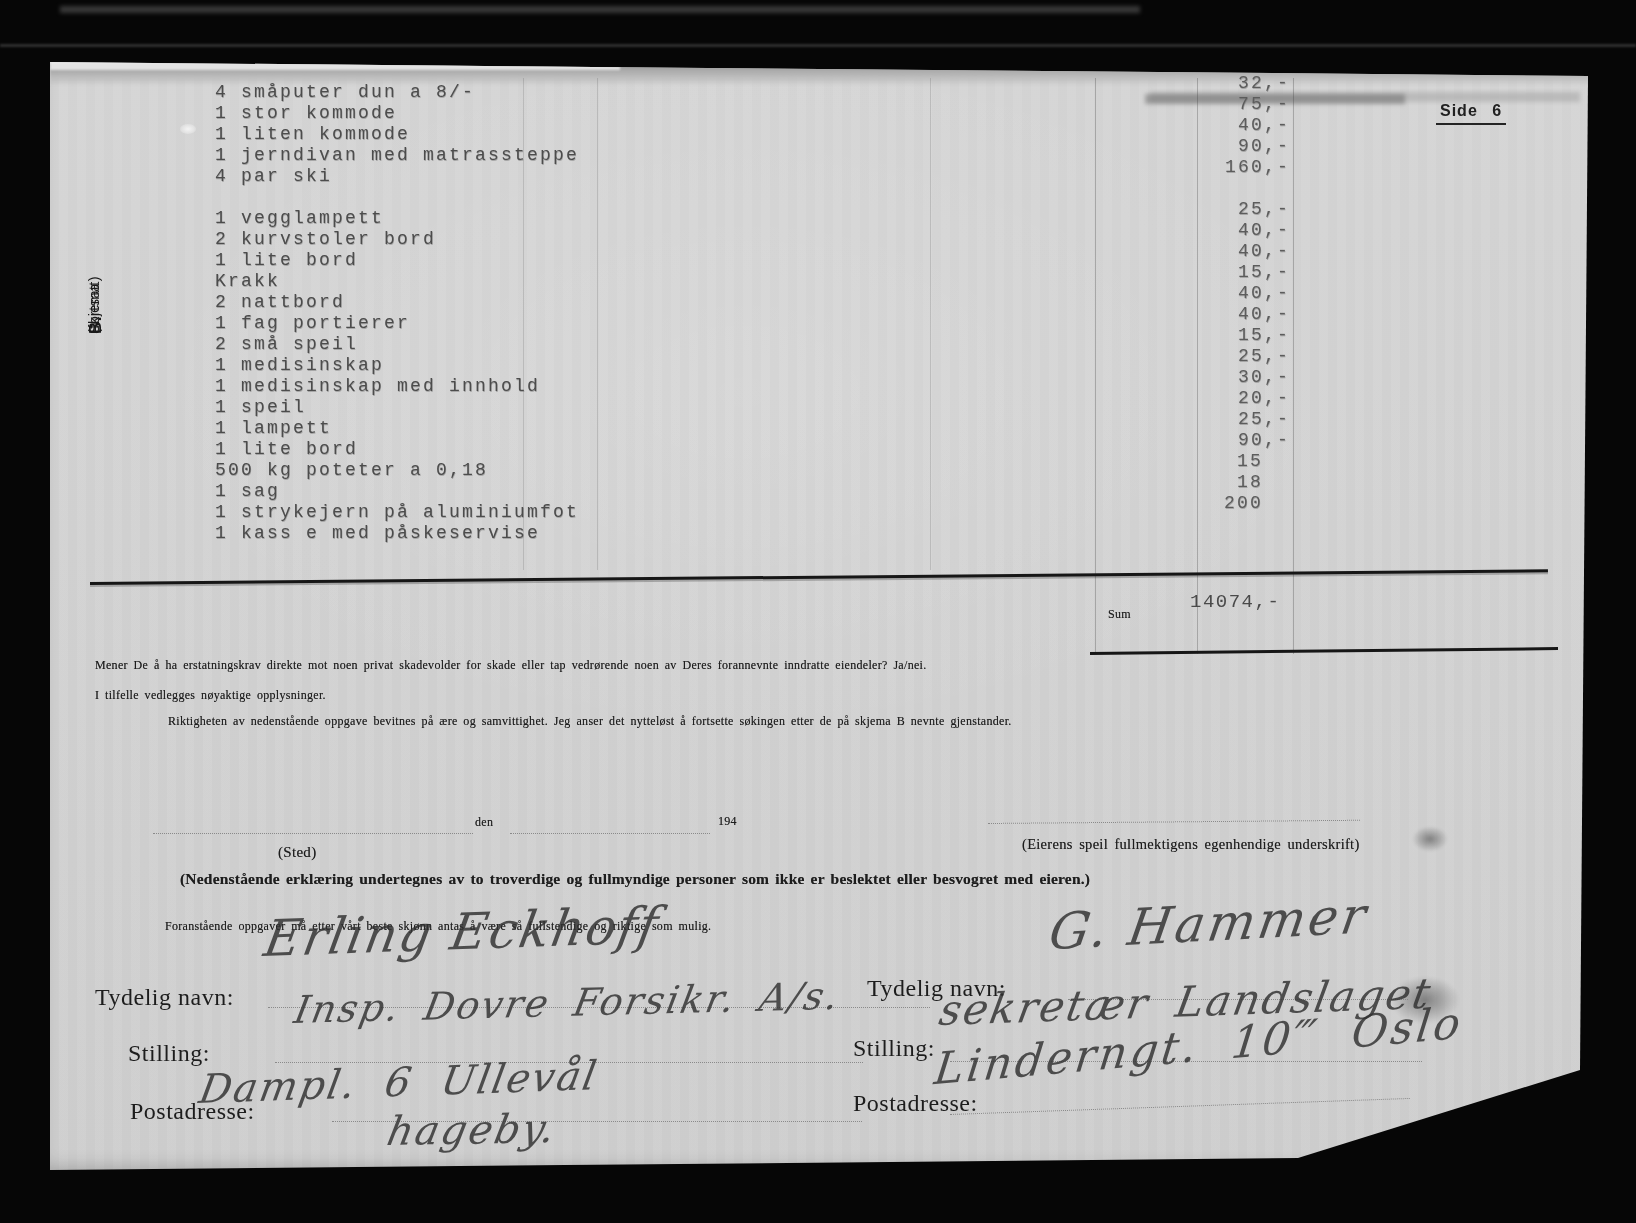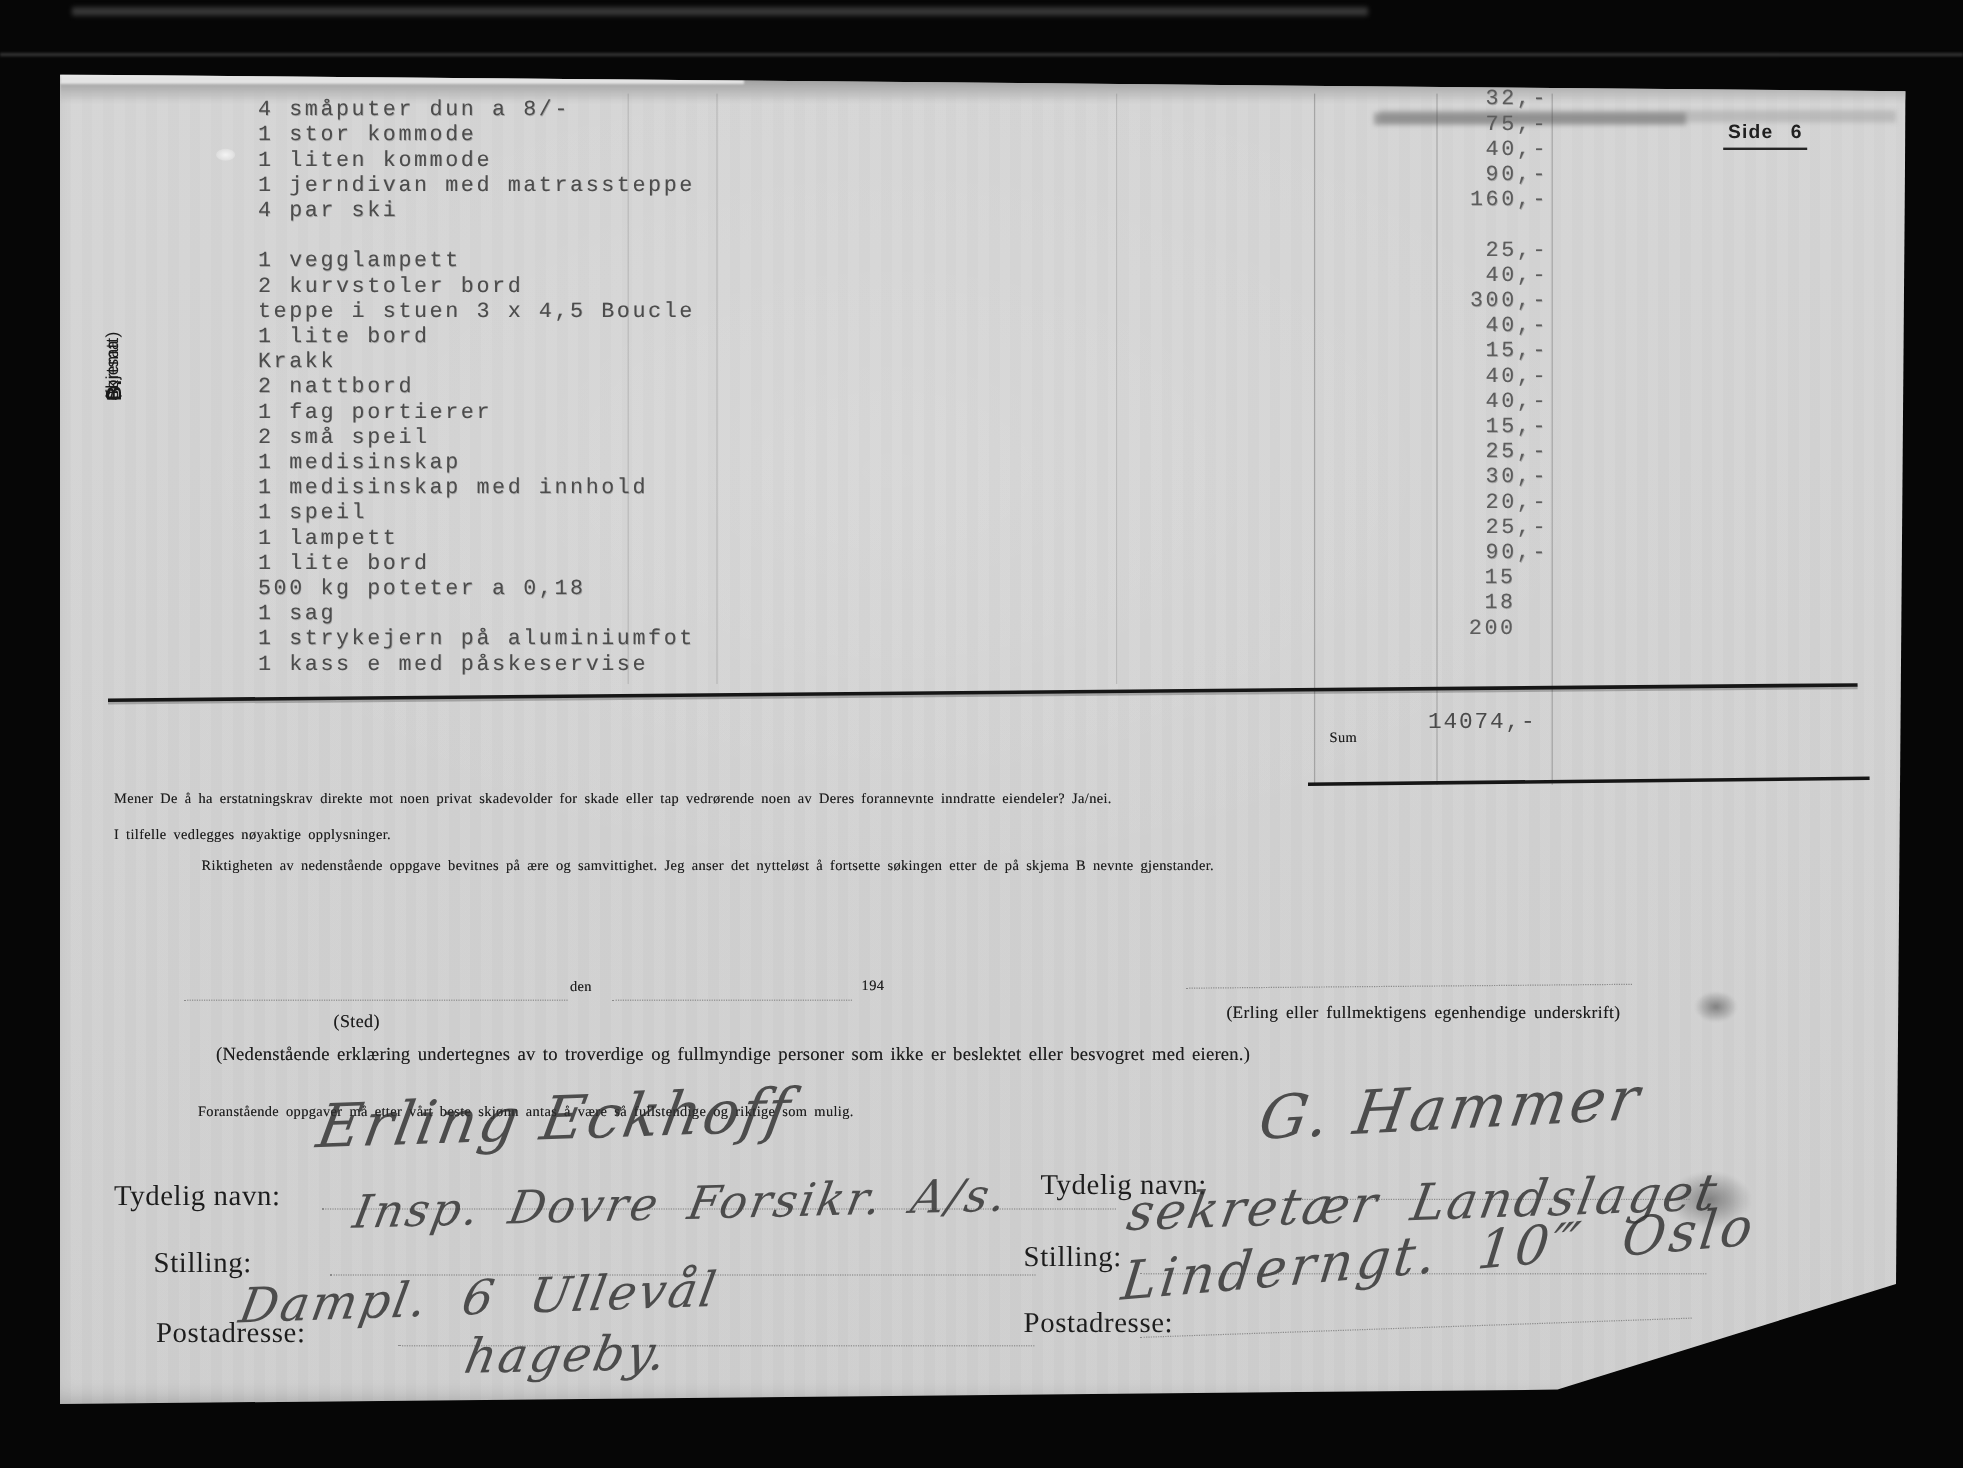--- a/index.html
+++ b/index.html
@@ -66,21 +66,21 @@
   .hline{height:3px;background:#161616;transform-origin:0 0;}
   .table-bottom{left:40px;top:524px;width:1458px;transform:rotate(-0.5deg);box-shadow:0 2px 0 rgba(20,20,20,.25);}
   .sum-bottom{left:1040px;top:594px;width:468px;height:2.5px;transform:rotate(-0.6deg);}
   .sum-label{left:1058px;top:549px;font-size:18px;color:#242424;letter-spacing:1.5px;}
   .sum-value{left:1140px;top:533px;font-family:"Liberation Mono", monospace;font-size:19px;color:#4a4a4a;letter-spacing:1.5px;}
   
   .print{color:#1d1d1d;font-size:12px;letter-spacing:.3px;word-spacing:2.5px;text-shadow:0 0 .5px rgba(40,40,40,.6);white-space:nowrap;}
   .para1{left:45px;top:592px;width:1380px;white-space:normal;line-height:30px;}
   .para1 .indent{display:inline-block;width:68px;}
   .para2{left:118px;top:656px;}
-  .small-print{font-size:15px;letter-spacing:.2px;word-spacing:2px;}
+  .small-print{font-size:15px;letter-spacing:.2px;word-spacing:2px;font-weight:bold;}
   .dotted{border-bottom:1.5px dotted #8a8a8a;height:1px;transform-origin:0 0;}
   .dot-a{left:103px;top:774px;width:320px;}
   .dot-b{left:460px;top:774px;width:200px;}
   .dot-right{left:938px;top:764px;width:372px;transform:rotate(-0.5deg);}
   .den-label{left:425px;top:757px;}
   .year-label{left:668px;top:756px;}
   .sted-label{left:228px;top:786px;font-size:15px;}
   .owner-sig-note{left:972px;top:778px;font-size:14.5px;}
   .witness-note{left:130px;top:812px;font-size:15.5px;}
   .witness-statement{left:115px;top:861px;}
@@ -167,24 +167,20 @@
       </div>
       <div class="row">
         <span class="item-cell">1 vegglampett</span>
         <span class="price-cell">25,-</span>
       </div>
       <div class="row">
         <span class="item-cell">2 kurvstoler bord</span>
         <span class="price-cell">40,-</span>
       </div>
       <div class="row">
-        <span class="item-cell">teppe i stuen 3 x 4,5 Boucle</span>
-        <span class="price-cell">300,-</span>
-      </div>
-      <div class="row">
         <span class="item-cell">1 lite bord</span>
         <span class="price-cell">40,-</span>
       </div>
       <div class="row">
         <span class="item-cell">Krakk</span>
         <span class="price-cell">15,-</span>
       </div>
       <div class="row">
         <span class="item-cell">2 nattbord</span>
         <span class="price-cell">40,-</span>
@@ -247,21 +243,21 @@
     <span>I tilfelle vedlegges nøyaktige opplysninger.</span>
   </div>
   <div class="print para2">Riktigheten av nedenstående oppgave bevitnes på ære og samvittighet. Jeg anser det nytteløst å fortsette søkingen etter de på skjema B nevnte gjenstander.</div>
 
   <div class="dotted dot-a"></div>
   <div class="print den-label">den</div>
   <div class="dotted dot-b"></div>
   <div class="print year-label">194</div>
   <div class="dotted dot-right"></div>
   <div class="print sted-label">(Sted)</div>
-  <div class="print owner-sig-note">(Erling eller fullmektigens egenhendige underskrift)</div>
+  <div class="print owner-sig-note">(Eierens speil fullmektigens egenhendige underskrift)</div>
 
   <div class="print witness-note small-print">(Nedenstående erklæring undertegnes av to troverdige og fullmyndige personer som ikke er beslektet eller besvogret med eieren.)</div>
   <div class="print witness-statement">Foranstående oppgaver må etter vårt beste skjønn antas å være så fullstendige og riktige som mulig.</div>
 
   <div class="field-label lbl-name-l">Tydelig navn:</div>
   <div class="dotted dot-name-l"></div>
   <div class="hand hand-name-l">Erling Eckhoff</div>
   <div class="field-label lbl-stil-l">Stilling:</div>
   <div class="dotted dot-stil-l"></div>
   <div class="hand hand-stil-l">Insp. Dovre Forsikr. A/s.</div>

